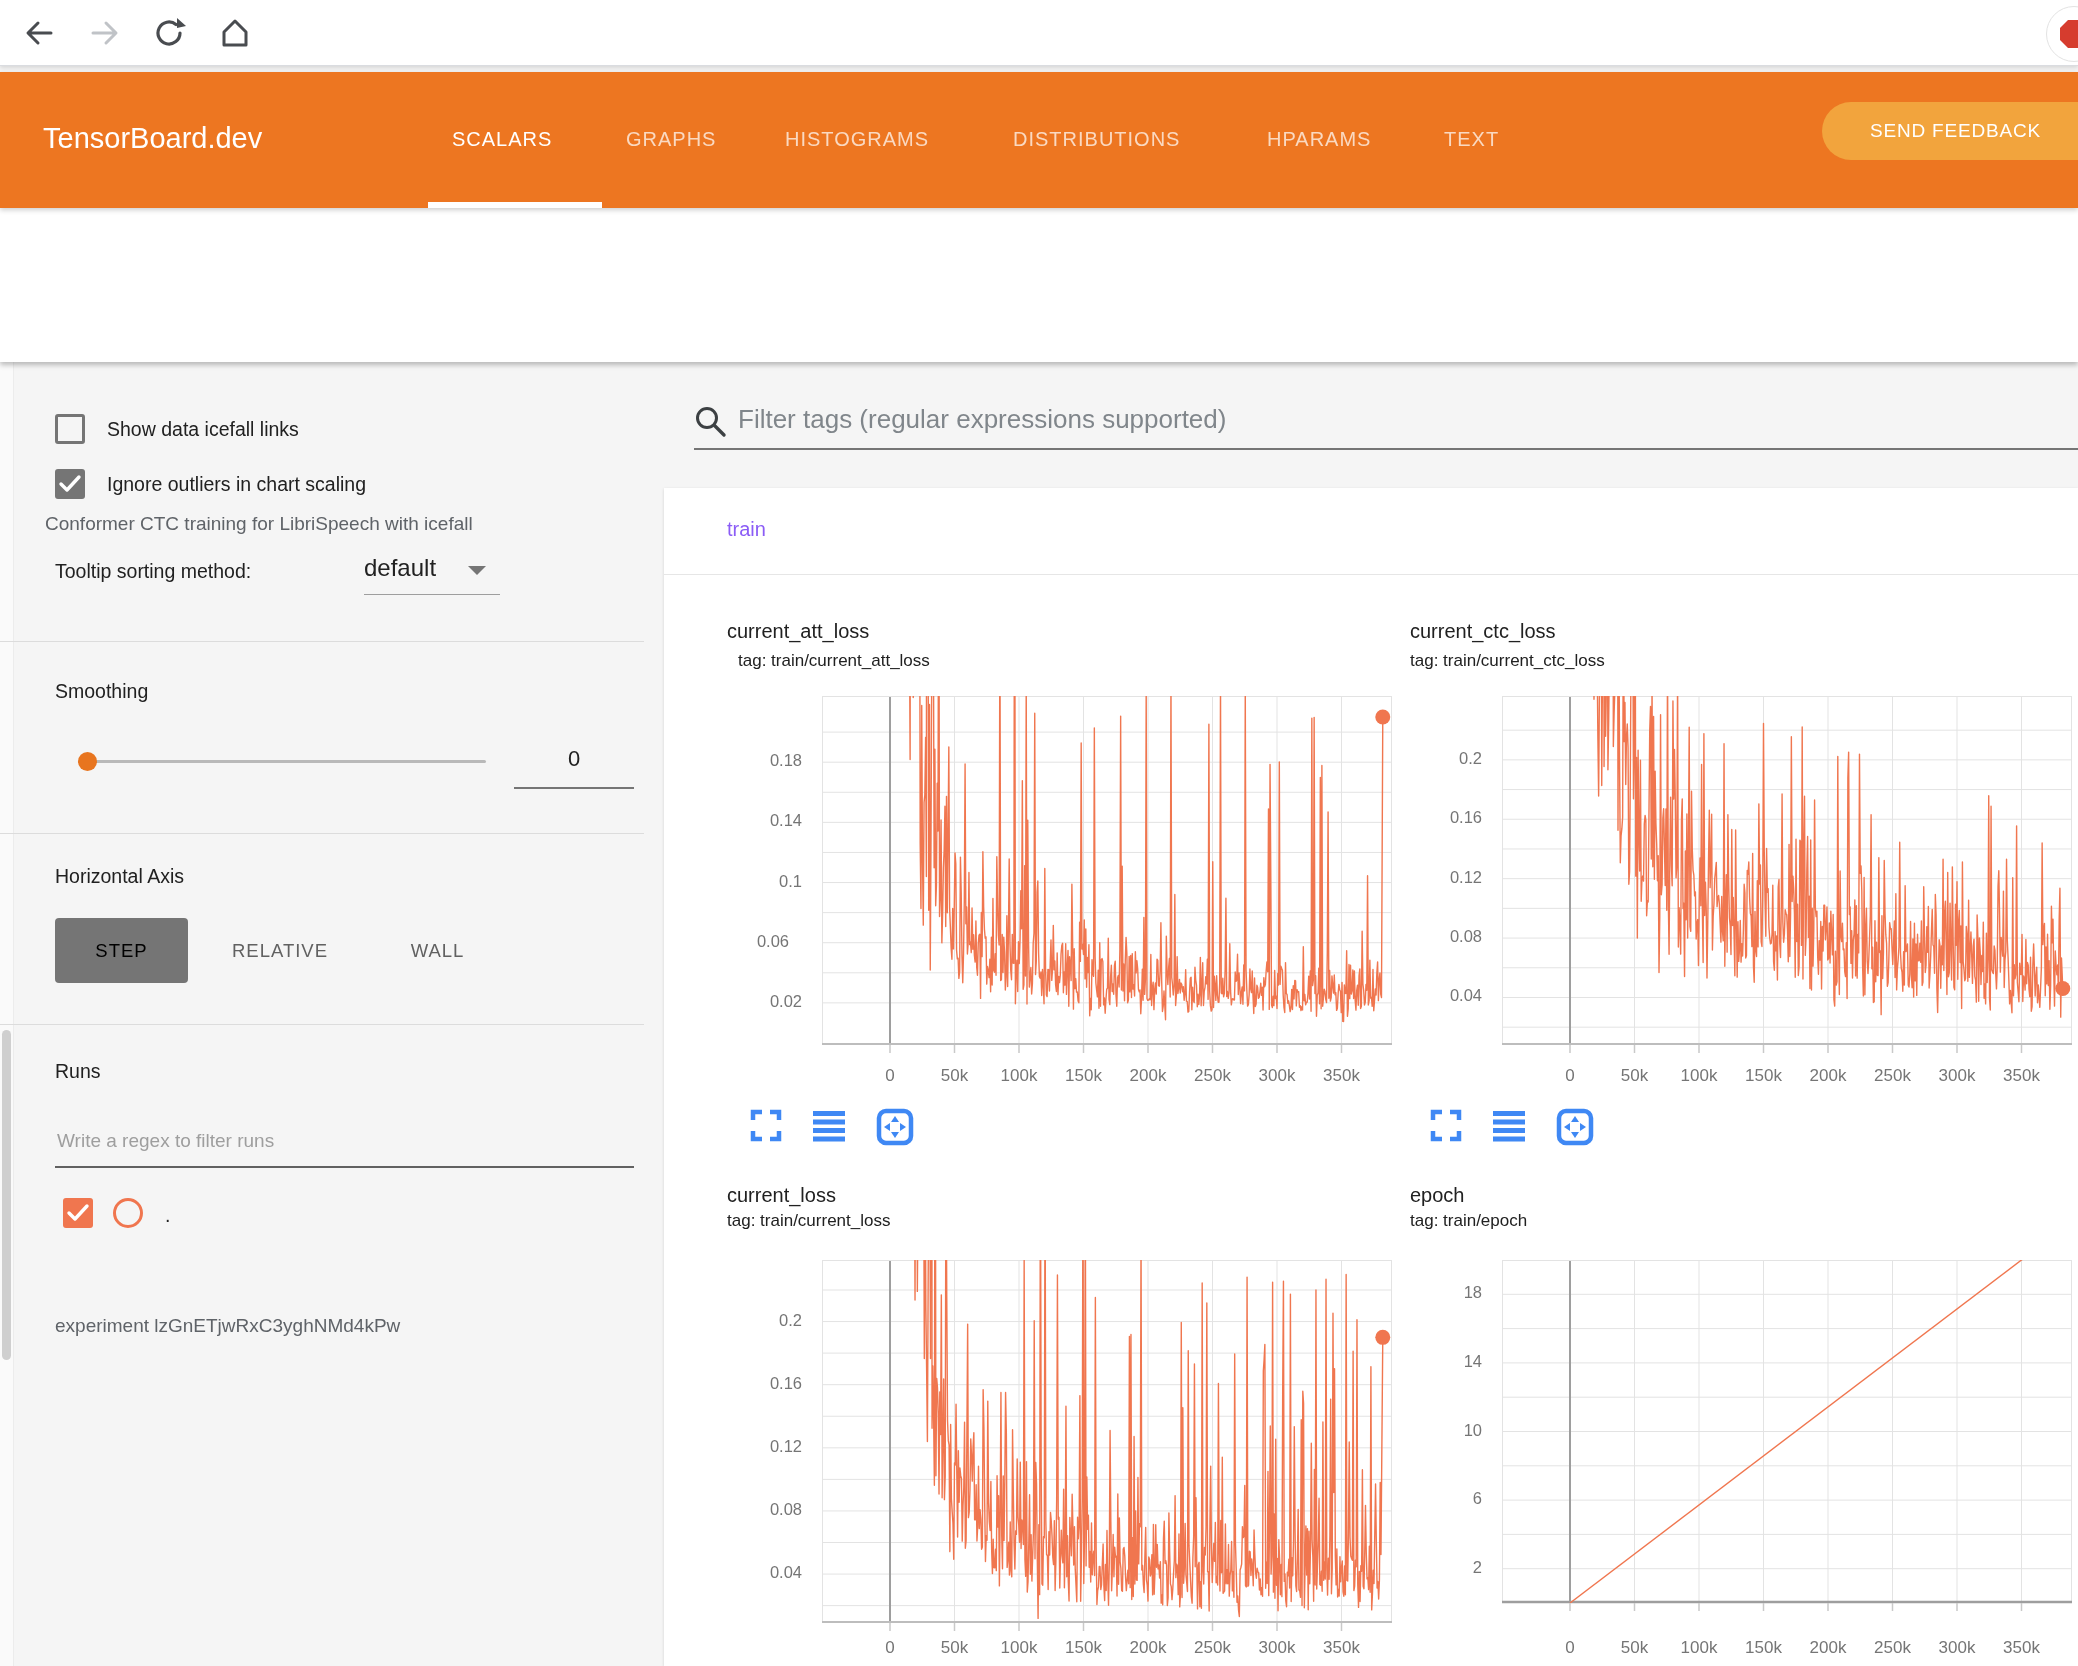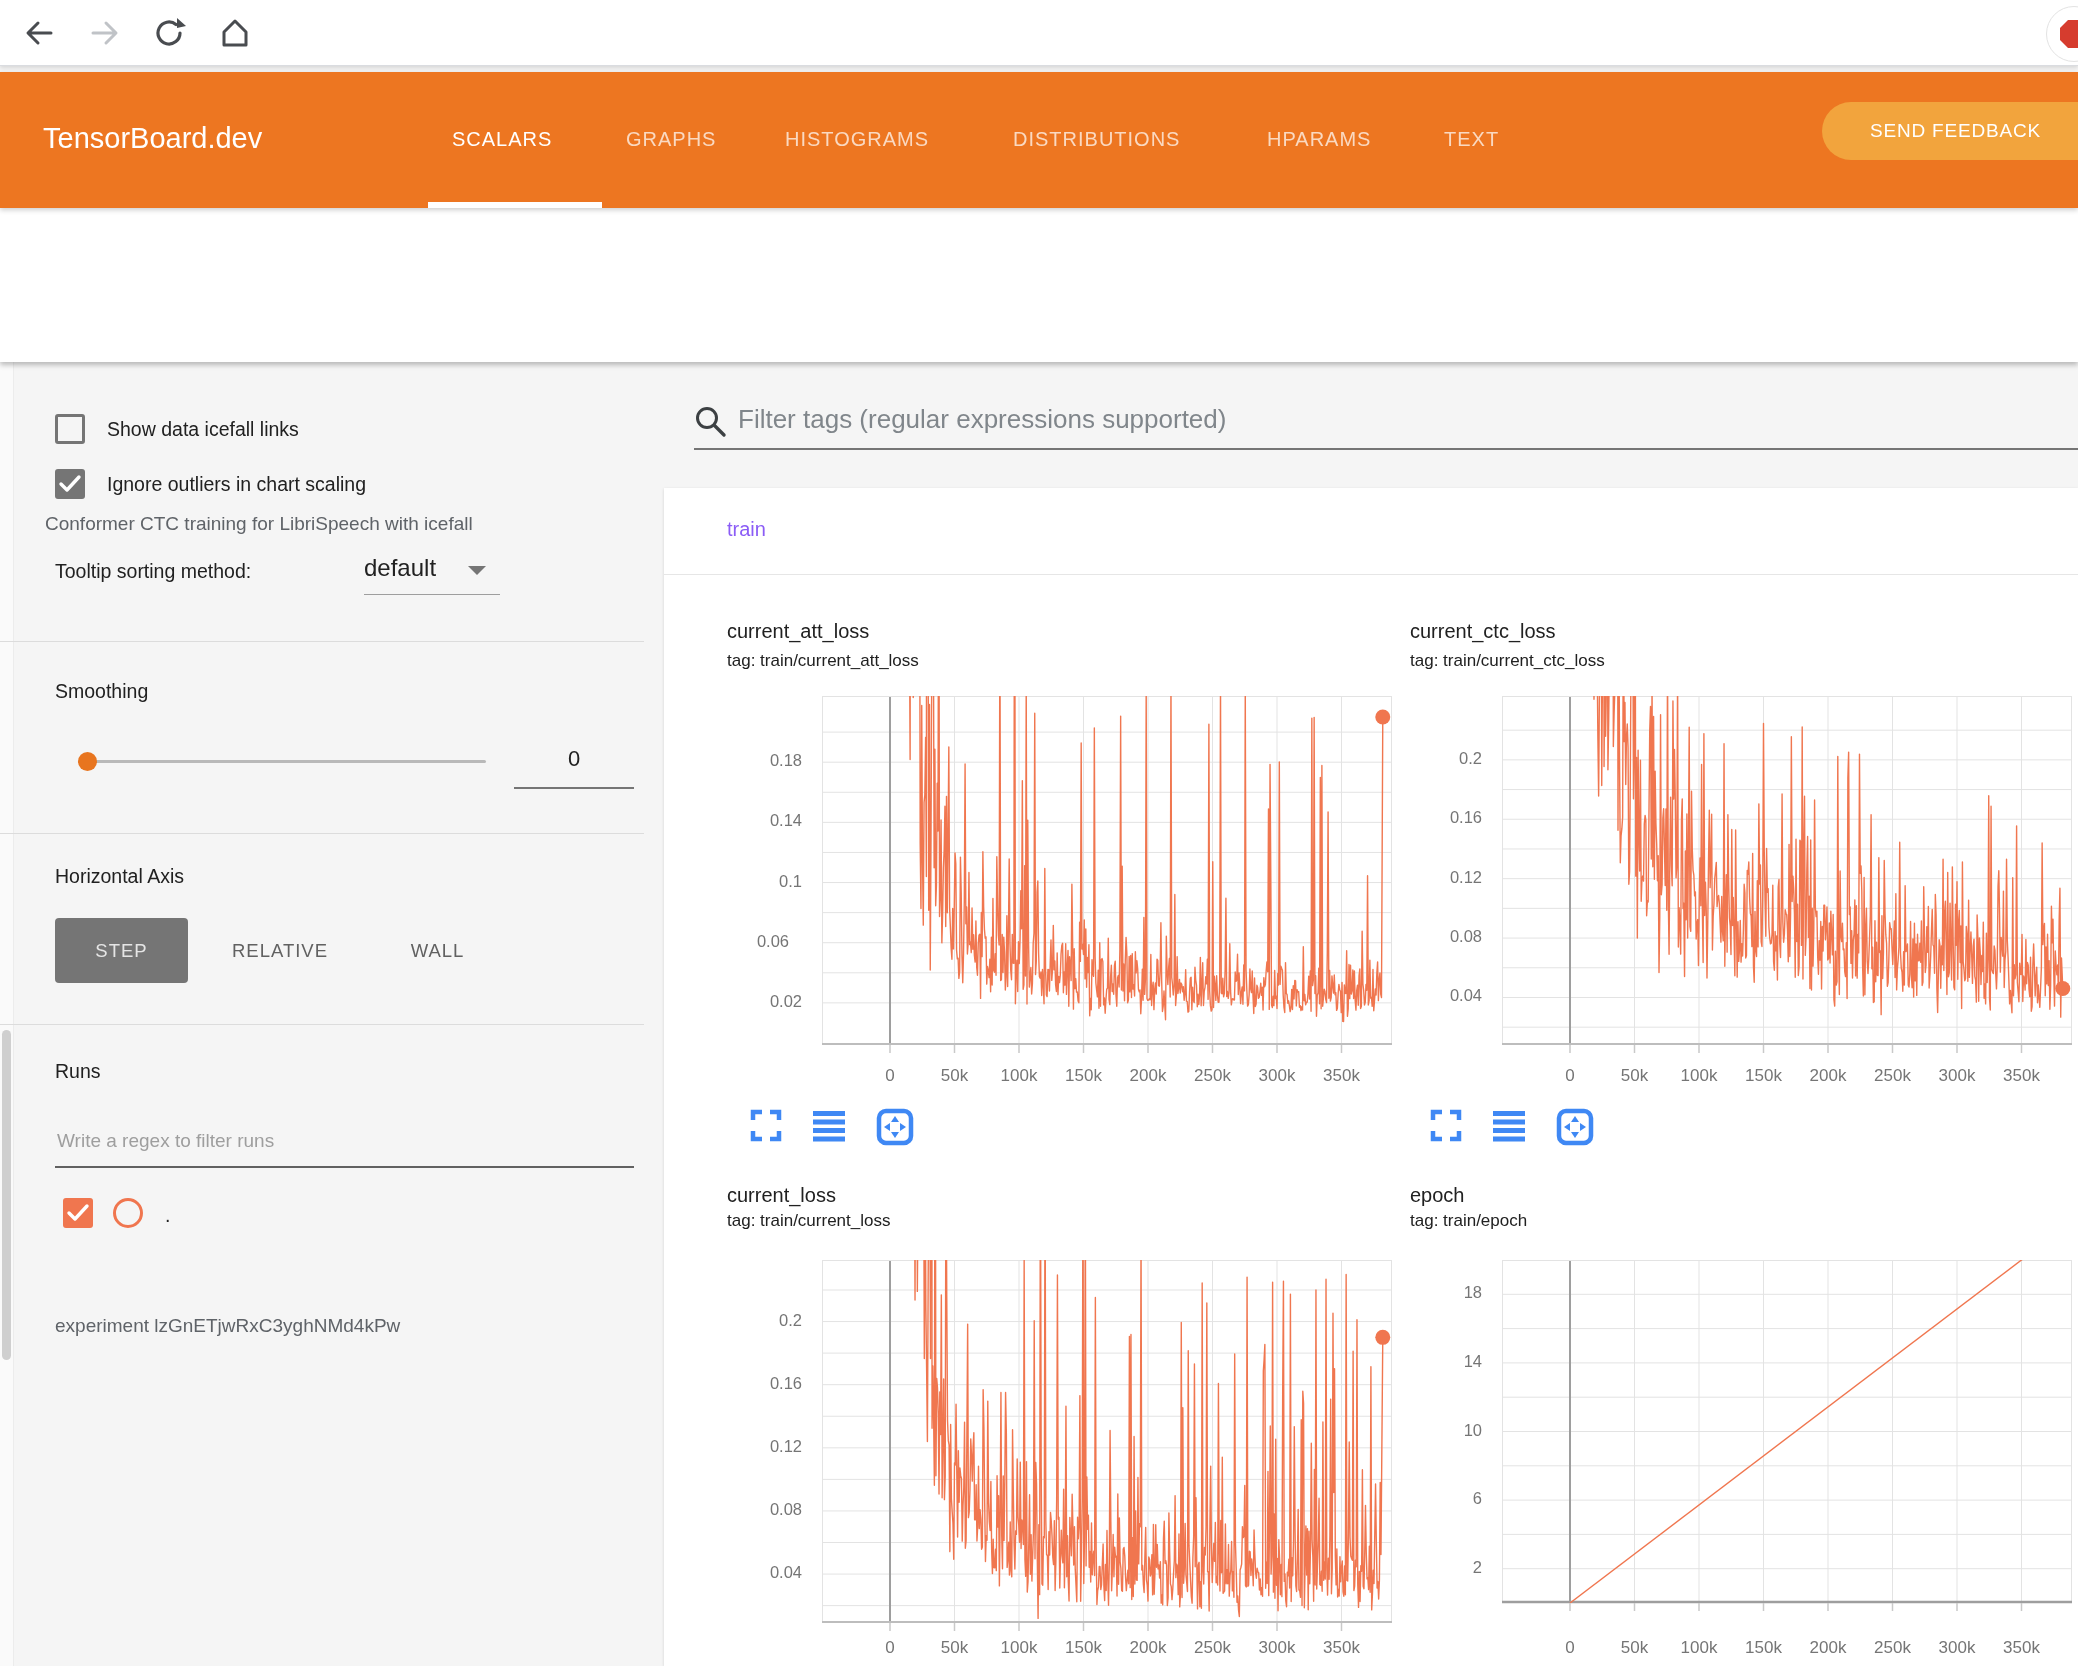--- a/index.html
+++ b/index.html
@@ -46,21 +46,21 @@
   .cbx svg { position:absolute; left:2px; top:3px; }
   #tt-underline { position:absolute; left:364px; top:232px; width:136px; height:1px; background:#9e9e9e; }
   #tt-caret { position:absolute; left:468px; top:204px; width:0; height:0;
               border-left:9px solid transparent; border-right:9px solid transparent; border-top:9px solid #757575; cursor:pointer; }
   #slider-track { position:absolute; left:78px; top:398px; width:408px; height:3px; background:#b9b9b9; border-radius:2px; cursor:pointer; }
   #slider-thumb { position:absolute; left:78px; top:390px; width:19px; height:19px; border-radius:50%; background:#e8751f; cursor:pointer; }
   #smooth-val { position:absolute; left:514px; top:384px; width:120px; text-align:center; font-size:22px; color:#212121; }
   #smooth-underline { position:absolute; left:514px; top:425px; width:120px; height:2px; background:#757575; }
   .axis-btn { position:absolute; top:556px; height:65px; font-size:18.5px; letter-spacing:1px; cursor:pointer;
               display:flex; align-items:center; justify-content:center; font-family:inherit; border:none; background:transparent; color:#616161; }
-  .axis-btn.selected { background:#757575; color:#e5e5e5; border-radius:4px; }
+  .axis-btn.selected { background:#757575; color:#000000; border-radius:4px; }
   #regex-underline { position:absolute; left:55px; top:804px; width:579px; height:2px; background:#616161; }
   #run-circle { position:absolute; left:113px; top:836px; width:30px; height:30px; border-radius:50%; border:3px solid #f0764f; }
   #toggle-btn { position:absolute; left:55px; top:878px; width:575px; height:60px; background:#e2e2e2; border:none;
                 border-radius:3px; color:#757575; font-size:19px; letter-spacing:.8px; cursor:pointer; font-family:inherit; }
   
   #main { position:absolute; left:660px; top:362px; width:1418px; height:1304px; background:#f5f5f5; }
   #filter-placeholder { position:absolute; left:78px; top:42px; font-size:26px; color:#80868b; cursor:text; }
   #filter-underline { position:absolute; left:34px; top:86px; width:1384px; height:2px; background:#757575; }
   #card { position:absolute; left:4px; top:126px; width:1414px; height:1178px; background:#fff;
           box-shadow:0 1px 3px rgba(0,0,0,.14); }
@@ -173,21 +173,21 @@
   </svg>
   <div id="filter-placeholder">Filter tags (regular expressions supported)</div>
   <div id="filter-underline"></div>
 
   <div id="card">
     <div id="train-label">train</div>
     <div id="card-divider"></div>
     <div id="charts">
         <div>
           <div class="chart-title abs" style="left: 63px; top: 132px;">current_att_loss</div>
-          <div class="chart-tag abs" style="left: 63px; top: 163px;">tag: train/current_att_loss</div>
+          <div class="chart-tag abs" style="left: 74px; top: 163px;">tag: train/current_att_loss</div>
           <div class="ylab" style="left: 58px; top: 263.19px;">0.18</div>
           <div class="ylab" style="left: 58px; top: 323.362px;">0.14</div>
           <div class="ylab" style="left: 58px; top: 383.534px;">0.1</div>
           <div class="ylab" style="left: 45px; top: 443.707px;">0.06</div>
           <div class="ylab" style="left: 58px; top: 503.879px;">0.02</div>
           <div class="xlab" style="left: 181px; top: 578px;">0</div>
           <div class="xlab" style="left: 245.5px; top: 578px;">50k</div>
           <div class="xlab" style="left: 310px; top: 578px;">100k</div>
           <div class="xlab" style="left: 374.5px; top: 578px;">150k</div>
           <div class="xlab" style="left: 439px; top: 578px;">200k</div>

